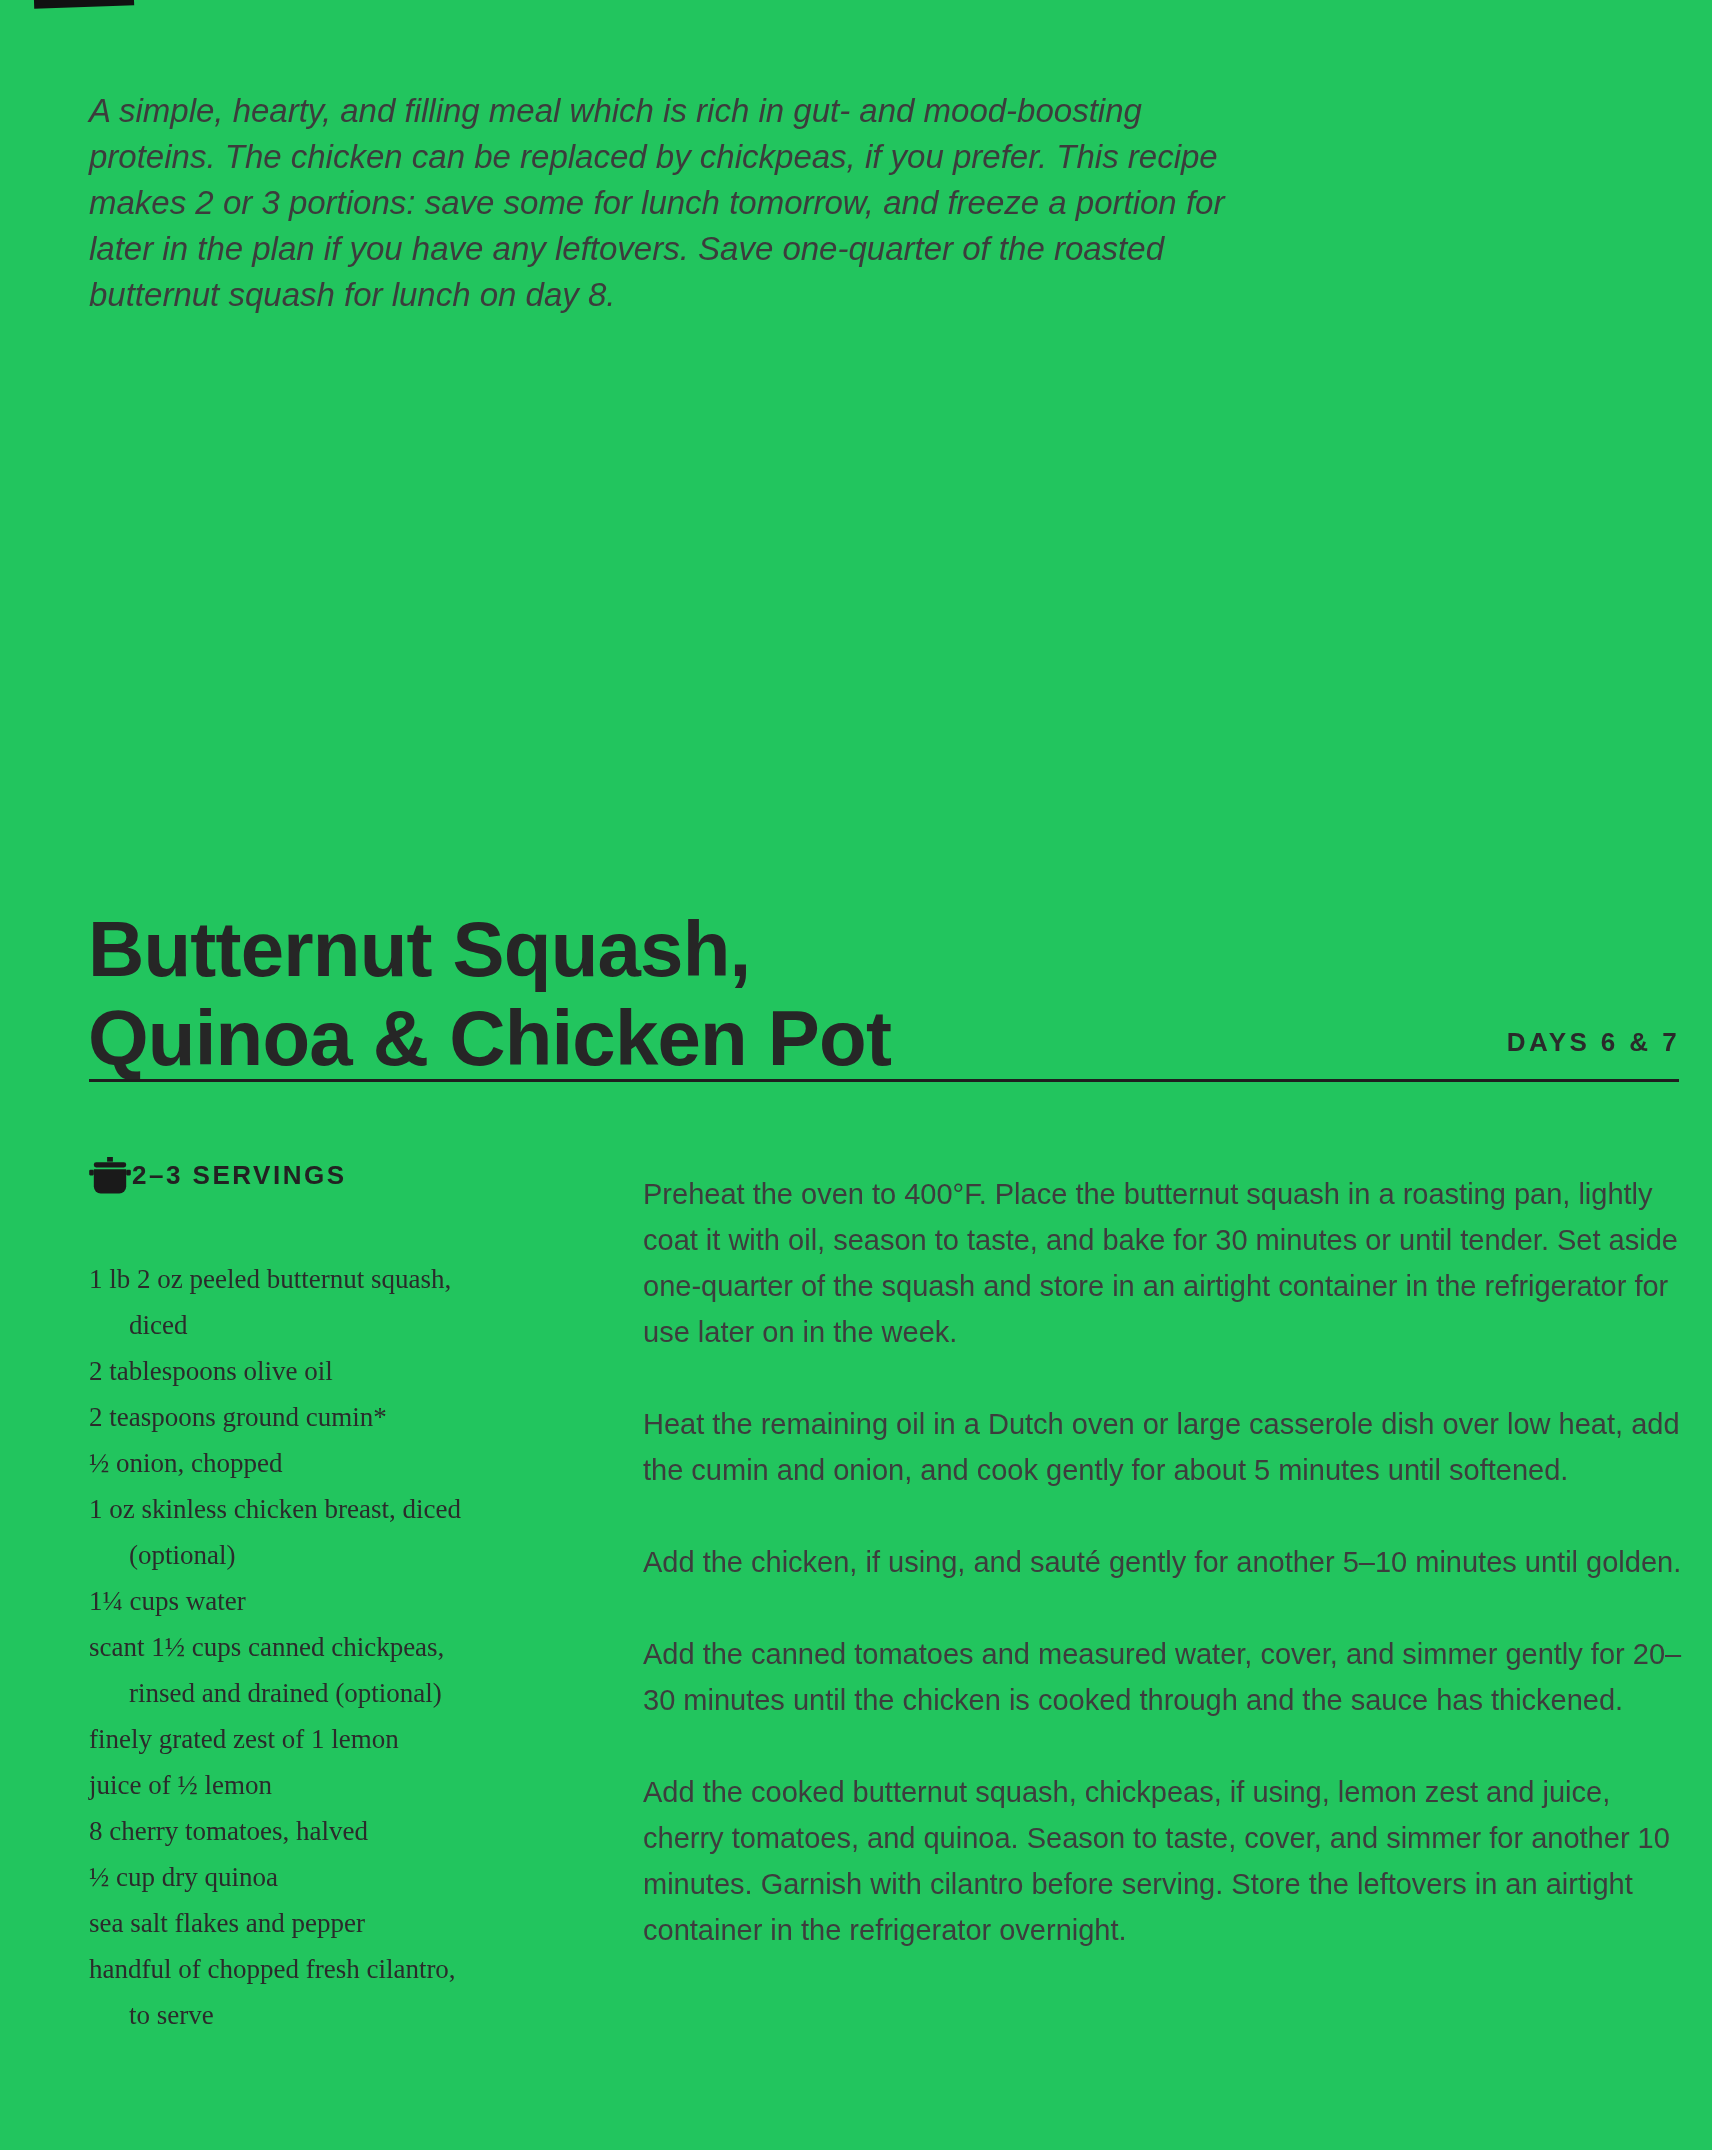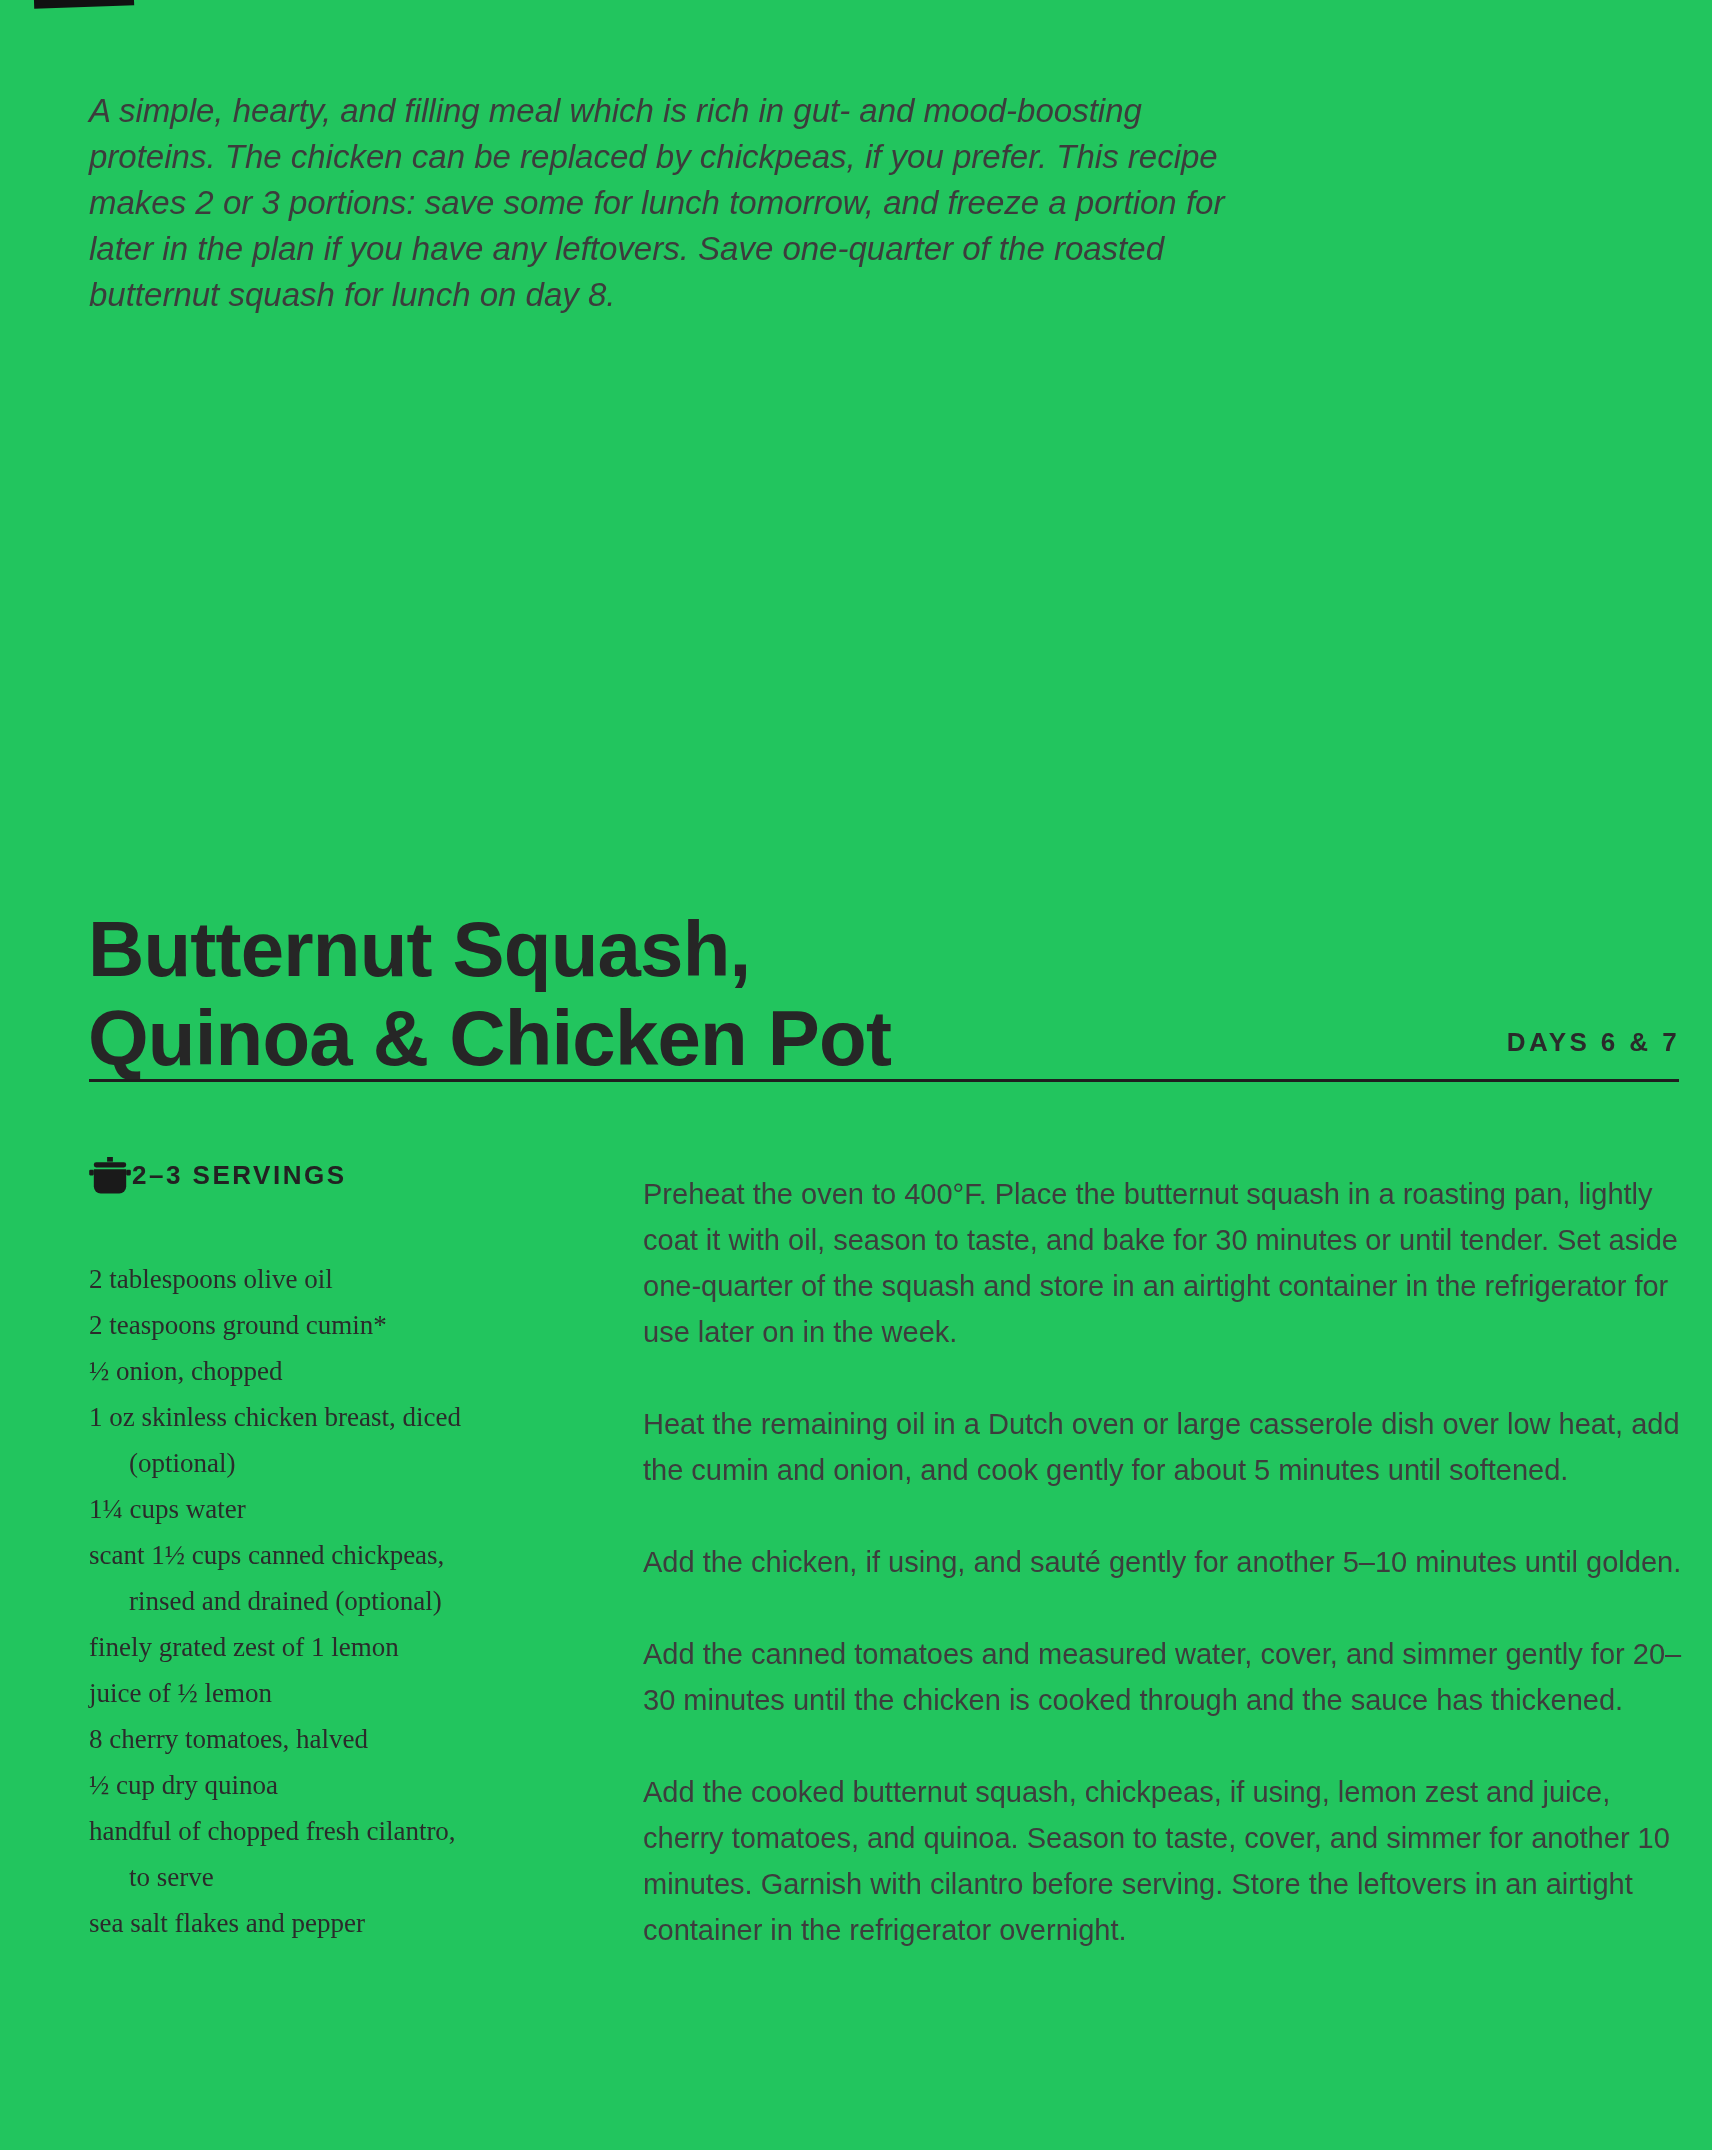--- a/index.html
+++ b/index.html
@@ -131,35 +131,37 @@
         <rect x="15.5" y="0" width="5" height="4" fill="#1a1a1a"></rect>
         <rect x="4" y="4.5" width="28" height="4.5" rx="2" fill="#1a1a1a"></rect>
         <rect x="0" y="11" width="4" height="5" rx="1" fill="#1a1a1a"></rect>
         <rect x="32" y="11" width="4" height="5" rx="1" fill="#1a1a1a"></rect>
         <path d="M4 10.5 h28 v15 a6 6 0 0 1 -6 6 h-16 a6 6 0 0 1 -6 -6 z" fill="#1a1a1a"></path>
       </svg>
       <span class="label">2–3 SERVINGS</span>
     </div>
 
     <ul class="ingredients">
+      <li>1 lb 2 oz peeled butternut squash,
+diced</li>
       <li>2 tablespoons olive oil</li>
       <li>2 teaspoons ground cumin*</li>
       <li>½ onion, chopped</li>
       <li>1 oz skinless chicken breast, diced
 (optional)</li>
       <li>1¼ cups water</li>
       <li>scant 1½ cups canned chickpeas,
 rinsed and drained (optional)</li>
       <li>finely grated zest of 1 lemon</li>
       <li>juice of ½ lemon</li>
       <li>8 cherry tomatoes, halved</li>
       <li>½ cup dry quinoa</li>
+      <li>sea salt flakes and pepper</li>
       <li>handful of chopped fresh cilantro,
 to serve</li>
-      <li>sea salt flakes and pepper</li>
     </ul>
   </div>
 
   <div class="right-col">
     <p>Preheat the oven to 400°F. Place the butternut squash in a roasting pan, lightly coat it with oil, season to taste, and bake for 30 minutes or until tender. Set aside one-quarter of the squash and store in an airtight container in the refrigerator for use later on in the week.</p>
     <p>Heat the remaining oil in a Dutch oven or large casserole dish over low heat, add the cumin and onion, and cook gently for about 5 minutes until softened.</p>
     <p>Add the chicken, if using, and sauté gently for another 5–10 minutes until golden.</p>
     <p>Add the canned tomatoes and measured water, cover, and simmer gently for 20–30 minutes until the chicken is cooked through and the sauce has thickened.</p>
     <p>Add the cooked butternut squash, chickpeas, if using, lemon zest and juice, cherry tomatoes, and quinoa. Season to taste, cover, and simmer for another 10 minutes. Garnish with cilantro before serving. Store the leftovers in an airtight container in the refrigerator overnight.</p>
   </div>

